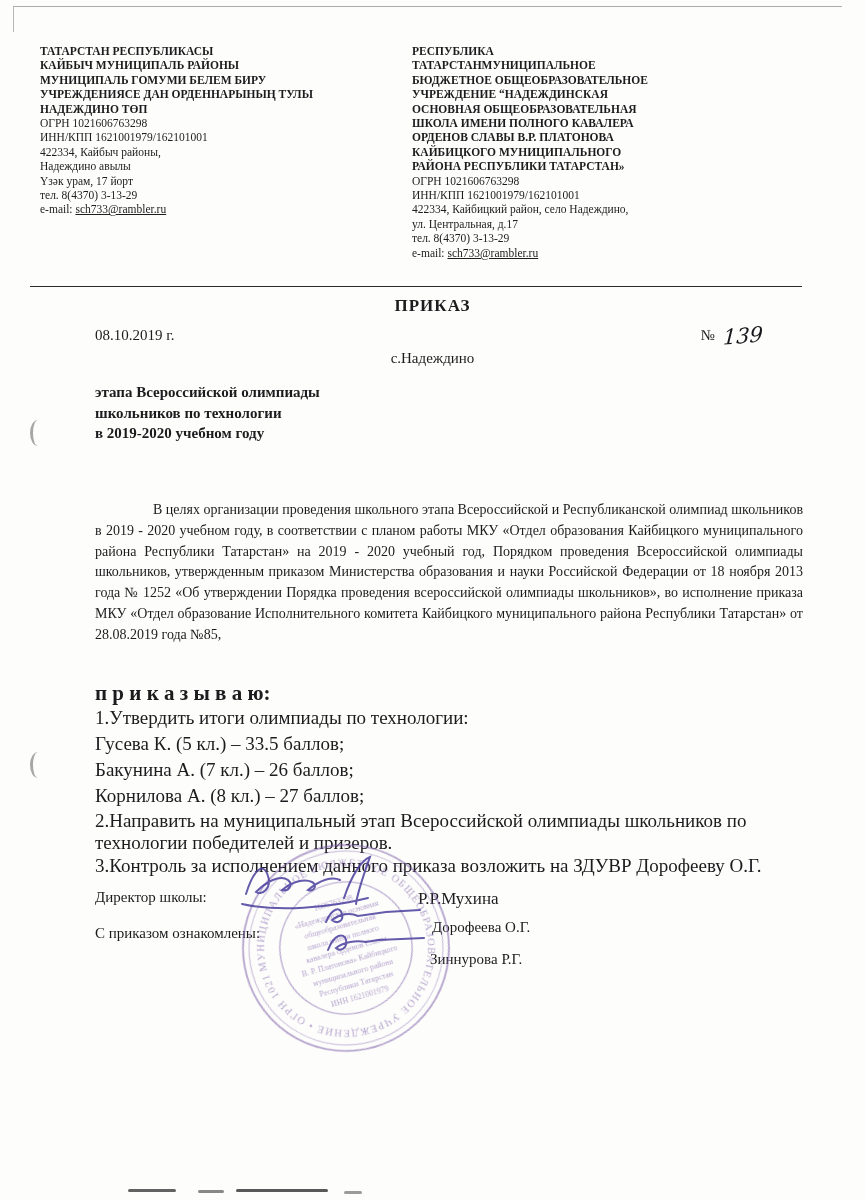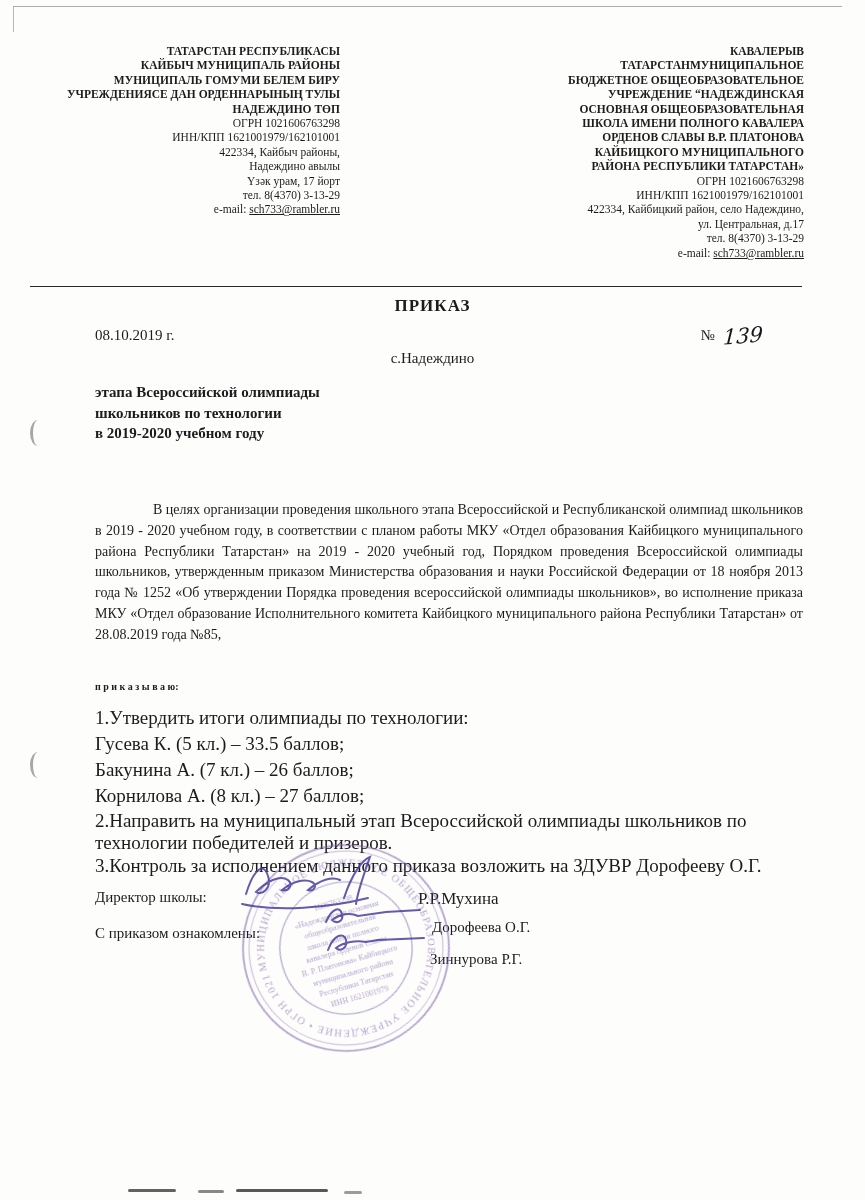--- a/index.html
+++ b/index.html
@@ -5,42 +5,42 @@
   html,body{margin:0;padding:0;}
   body{
     width:865px;height:1200px;position:relative;
     background:#fdfdfb;
     font-family:"Liberation Serif","DejaVu Serif",serif;
     color:#1c1c1e;
     overflow:hidden;
   }
   .abs{position:absolute;}
   
-  .hdr{text-align:right;font-size:11.5px;line-height:14.4px;}
+  .hdr{text-align:left;font-size:11.5px;line-height:14.4px;}
   .hdr .hb{font-weight:bold;}
   .hdr .hn{font-weight:normal;}
   .u{text-decoration:underline;}
   #hdr-left{left:40px;top:44px;width:300px;}
   #hdr-right{left:412px;top:44px;width:392px;}
   
   #divider{left:30px;top:286px;width:772px;height:0;border-top:1.6px solid #2a2a2c;}
   
   #order-title{left:0;top:296px;width:865px;text-align:center;font-weight:bold;font-size:17px;letter-spacing:1px;}
   #date-row{left:95px;top:327px;width:708px;display:flex;justify-content:space-between;font-size:15px;}
   #order-number{display:flex;align-items:flex-start;gap:8px;margin-right:40px;}
   .hand{
     font-family:"DejaVu Serif",serif;font-style:italic;font-size:21px;line-height:18px;
     transform:rotate(-5deg) skewX(-8deg);display:inline-block;color:#18181c;
   }
   #order-place{left:0;top:350px;width:865px;text-align:center;font-size:15px;}
   
   #subject{left:95px;top:382px;width:420px;font-weight:bold;font-size:15px;line-height:20.5px;}
   
   #body-par{left:95px;top:500px;width:708px;font-size:14px;line-height:20.8px;text-align:justify;text-indent:58px;}
-  #resolution{left:95px;top:681px;font-weight:bold;font-size:10px;}
+  #resolution{left:95px;top:681px;font-weight:bold;font-size:21px;}
   .item{left:95px;width:708px;font-size:19px;line-height:21.5px;}
   #item-1{top:707px;}
   #score-1{top:733px;}
   #score-2{top:759px;}
   #score-3{top:785px;}
   #item-2{top:810px;}
   #item-3{top:855px;}
   
   #director-label{left:95px;top:889px;font-size:15px;}
   #director-name{left:418px;top:889px;font-size:17px;}
@@ -75,21 +75,21 @@
   <div class="hn">ОГРН 1021606763298</div>
   <div class="hn">ИНН/КПП 1621001979/162101001</div>
   <div class="hn">422334, Кайбыч районы,</div>
   <div class="hn">Надеждино авылы</div>
   <div class="hn">Үзәк урам, 17 йорт</div>
   <div class="hn">тел. 8(4370) 3-13-29</div>
   <div class="hn"><span>e-mail: </span><span class="u">sch733@rambler.ru</span></div>
 </div>
 
 <div class="abs hdr" id="hdr-right">
-  <div class="hb">КАВАЛЕРЫВ</div>
+  <div class="hb">РЕСПУБЛИКА</div>
   <div class="hb">ТАТАРСТАНМУНИЦИПАЛЬНОЕ</div>
   <div class="hb">БЮДЖЕТНОЕ ОБЩЕОБРАЗОВАТЕЛЬНОЕ</div>
   <div class="hb">УЧРЕЖДЕНИЕ  “НАДЕЖДИНСКАЯ</div>
   <div class="hb">ОСНОВНАЯ ОБЩЕОБРАЗОВАТЕЛЬНАЯ</div>
   <div class="hb">ШКОЛА ИМЕНИ ПОЛНОГО КАВАЛЕРА</div>
   <div class="hb">ОРДЕНОВ СЛАВЫ В.Р. ПЛАТОНОВА</div>
   <div class="hb">КАЙБИЦКОГО  МУНИЦИПАЛЬНОГО</div>
   <div class="hb">РАЙОНА     РЕСПУБЛИКИ ТАТАРСТАН»</div>
   <div class="hn">ОГРН 1021606763298</div>
   <div class="hn">ИНН/КПП 1621001979/162101001</div>

